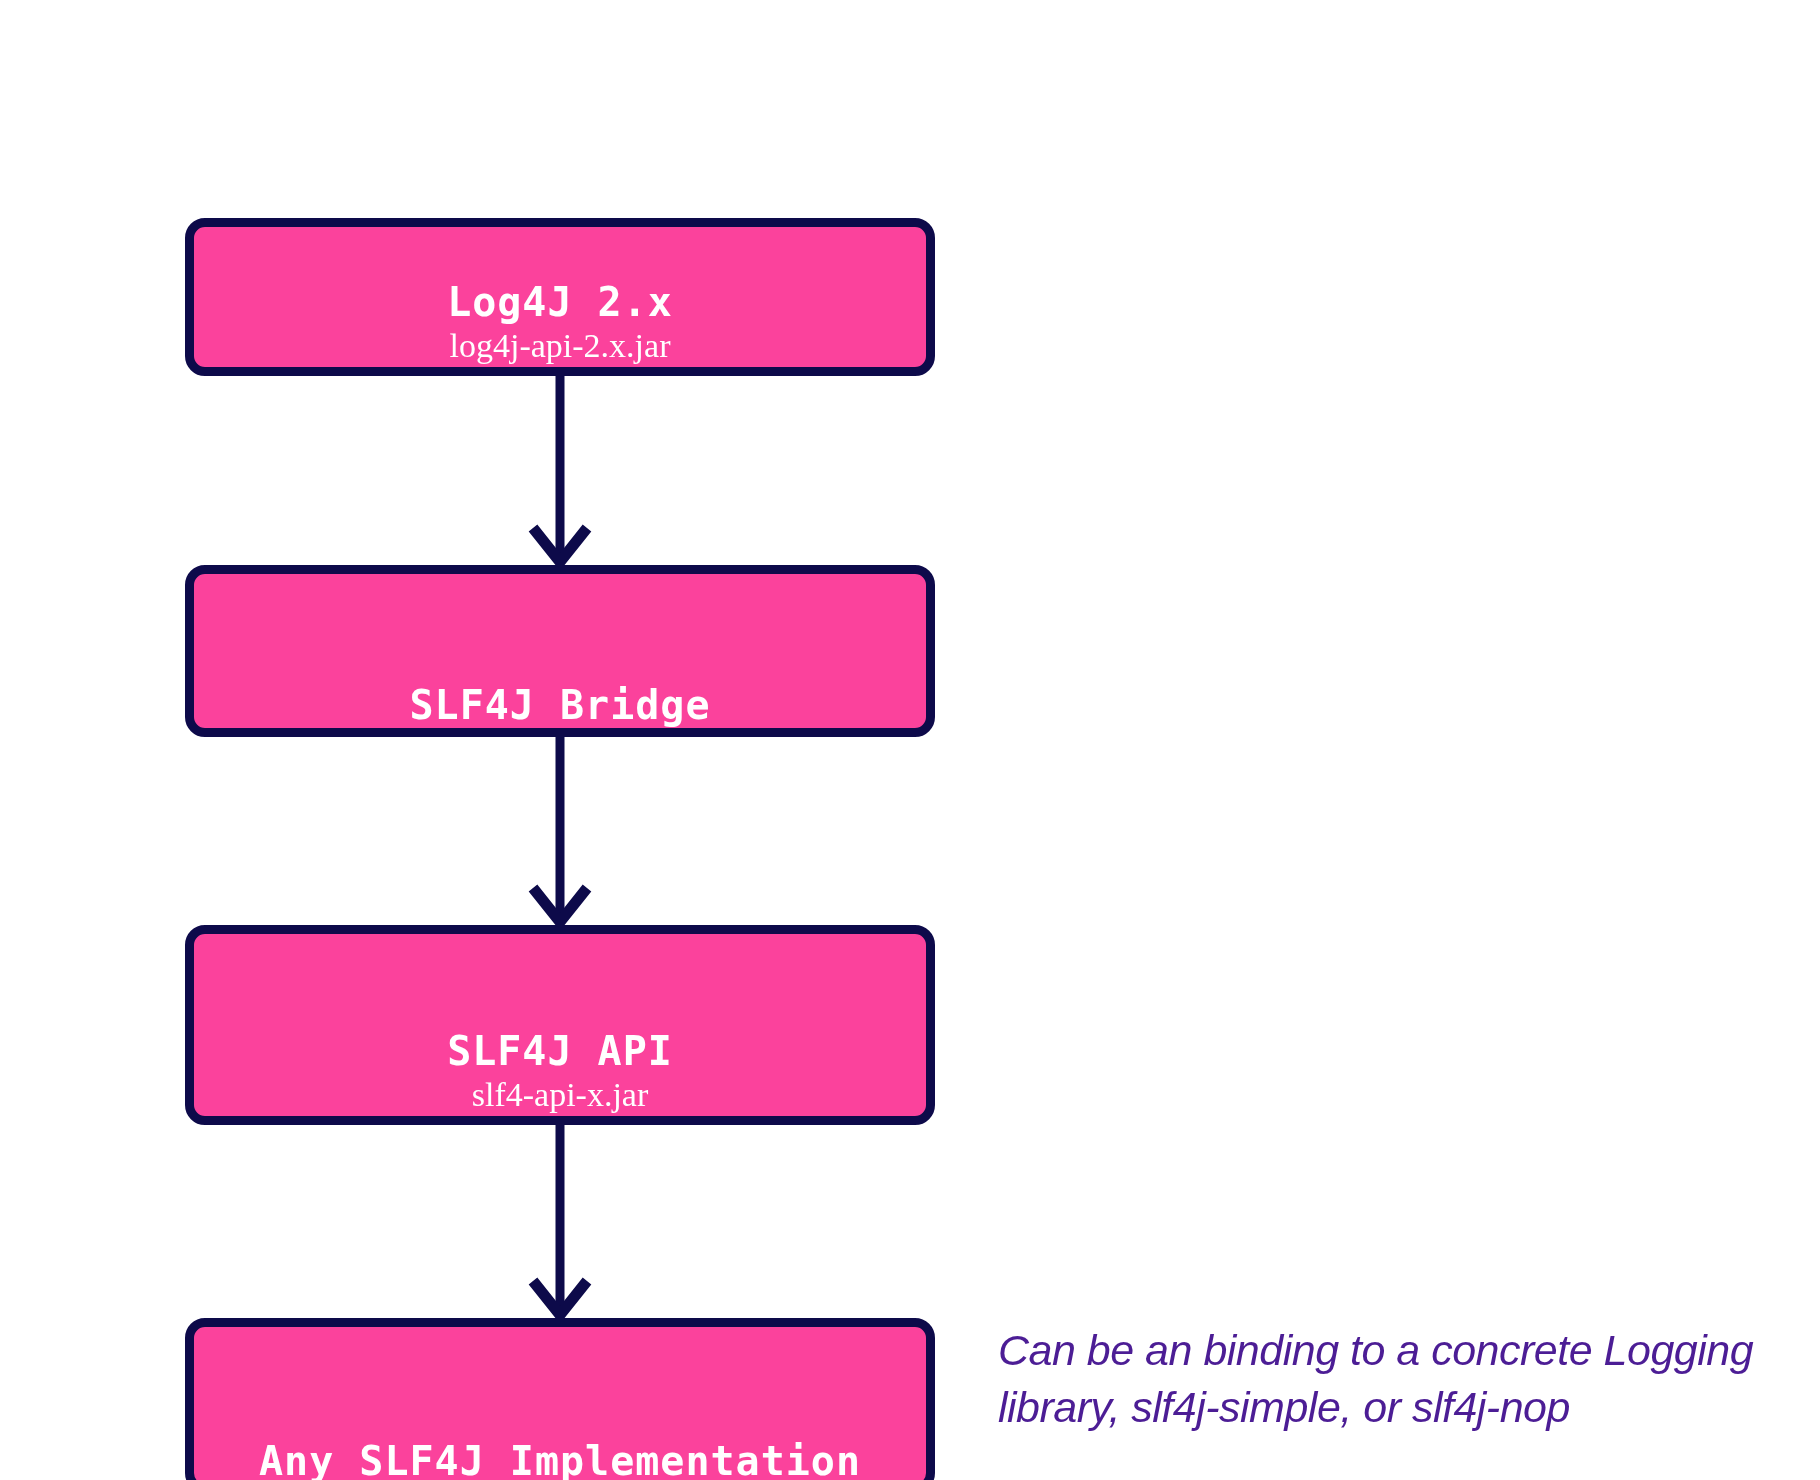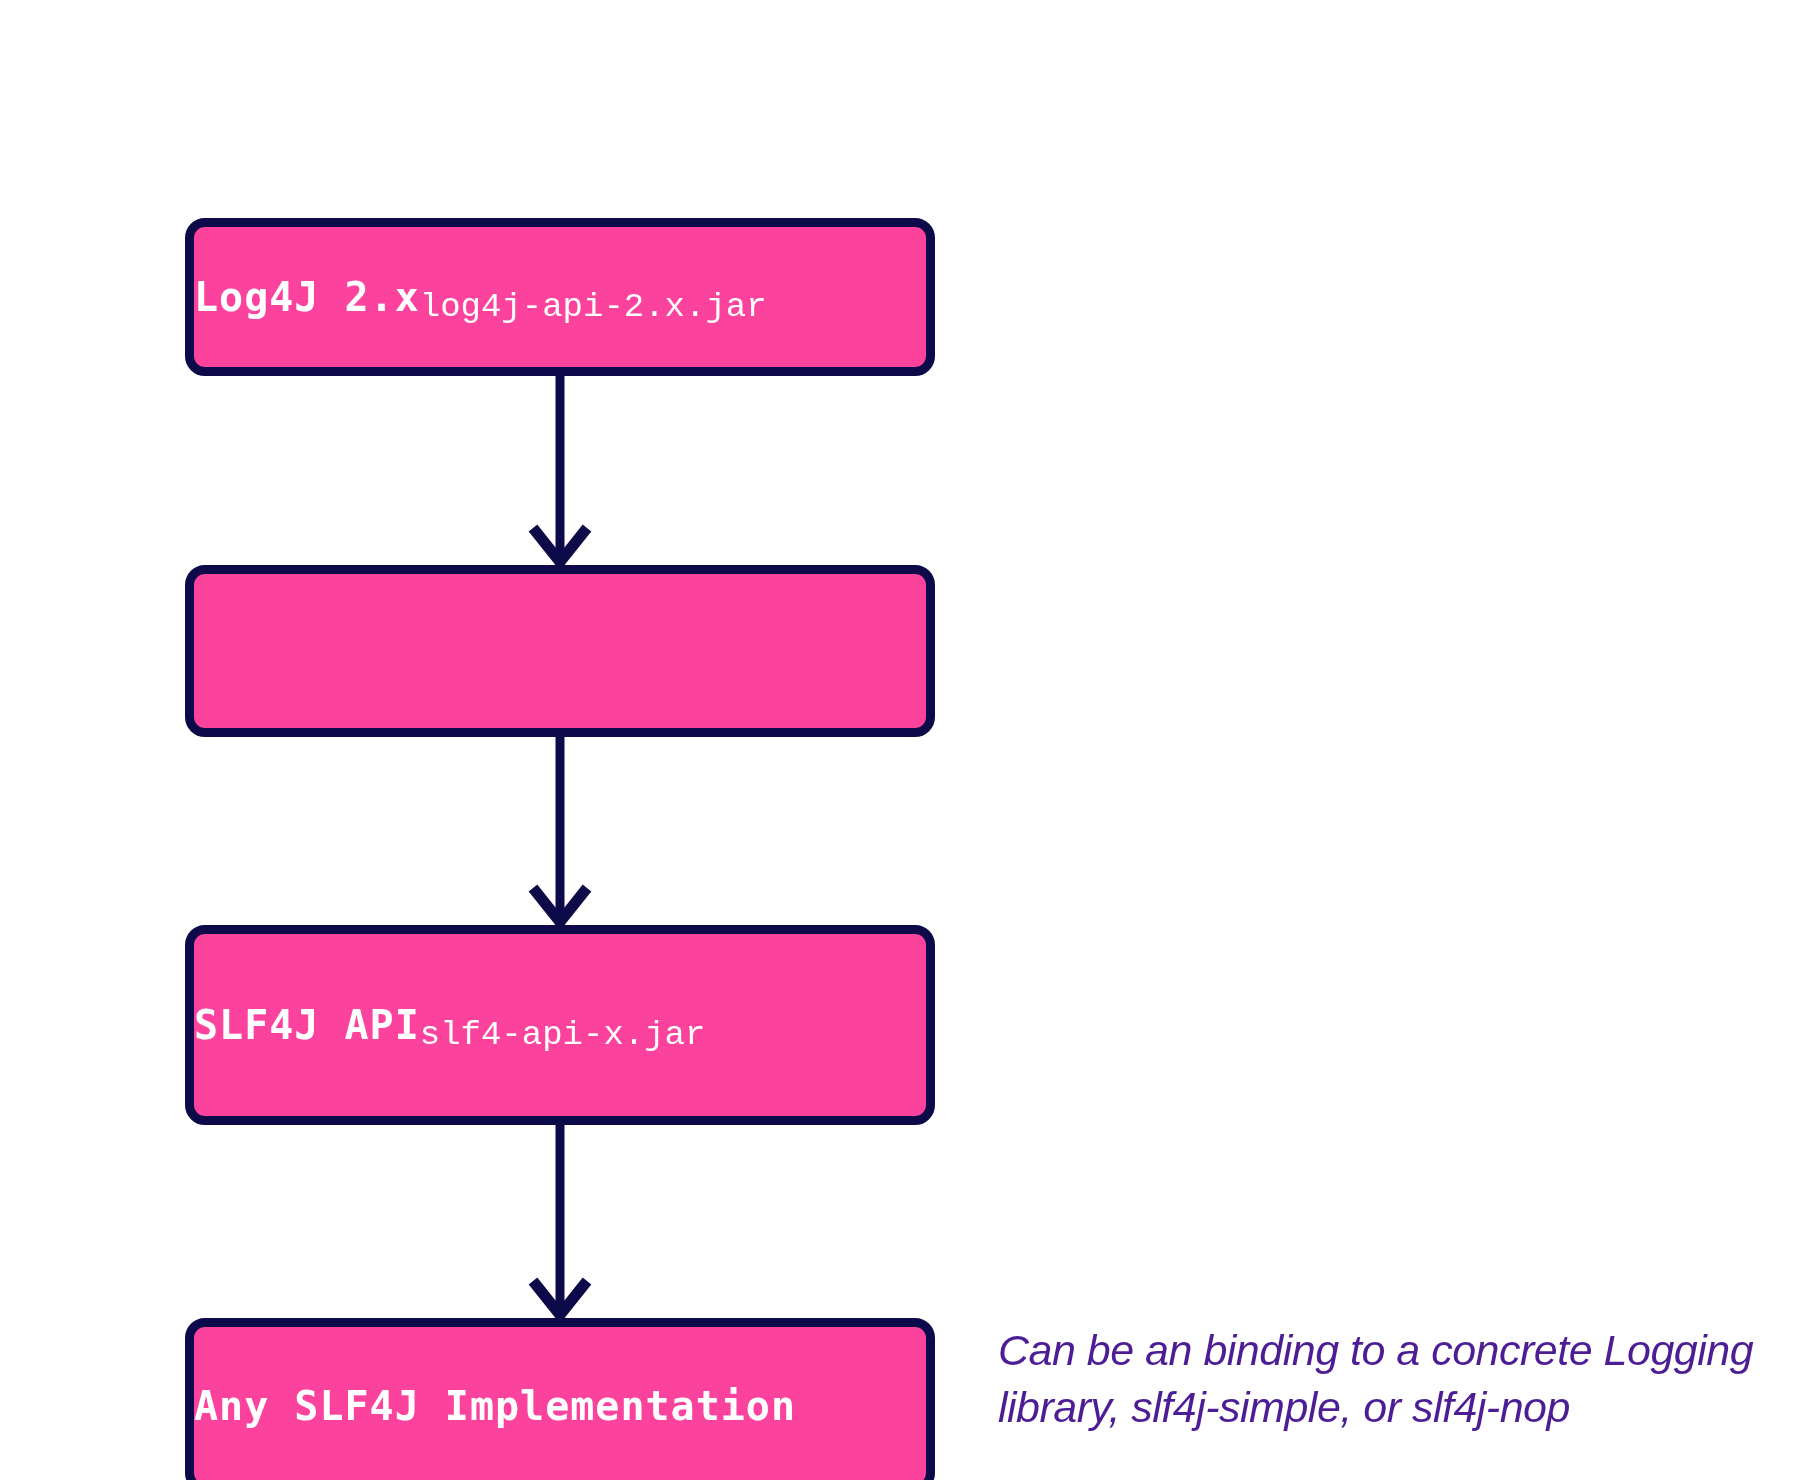--- a/index.html
+++ b/index.html
@@ -47,40 +47,40 @@
   }
 
   
   .node {
     position: absolute;
     box-sizing: border-box;
     background: #FB429C;
     border: 9px solid #0D0A4A;
     border-radius: 20px;
     display: flex;
-    flex-direction: row;
+    flex-direction: column;
     align-items: center;
-    justify-content: flex-start;
+    justify-content: flex-end;
     color: #ffffff;
     text-align: center;
   }
   .node-title {
     font-family: "DejaVu Sans Mono", monospace;
     font-weight: bold;
     font-size: 40px;
     letter-spacing: 1px;
     line-height: 1.15;
   }
   .node-sub {
-    font-family: Liberation Mono, monospace;
+    font-family: Liberation Serif, serif;
     font-weight: normal;
     font-size: 34px;
     letter-spacing: 0px;
     line-height: 1.25;
-    margin-top: 20px;
+    margin-top: 0;
   }
 
   #node-log4j      { left: 185px; top: 218px;  width: 750px; height: 158px; z-index: 5; }
   #node-bridge     { left: 185px; top: 565px;  width: 750px; height: 172px; }
   #node-api        { left: 185px; top: 925px;  width: 750px; height: 200px; }
   #node-impl       { left: 185px; top: 1318px; width: 750px; height: 175px; }
 
   
   .arrow {
     position: absolute;
@@ -122,20 +122,21 @@
     <line x1="560" y1="1097" x2="560" y2="1309" stroke="#0D0A4A" stroke-width="9"></line>
     <polyline points="533,1281 560,1315 587,1281" fill="none" stroke="#0D0A4A" stroke-width="11" stroke-linecap="butt" stroke-linejoin="miter"></polyline>
   </svg>
 
   <div class="node" id="node-log4j">
     <div class="node-title">Log4J 2.x</div>
     <div class="node-sub">log4j-api-2.x.jar</div>
   </div>
 
   <div class="node" id="node-bridge">
+    <div class="node-title">SLF4J Bridge</div>
   </div>
 
   <div class="node" id="node-api">
     <div class="node-title">SLF4J API</div>
     <div class="node-sub">slf4-api-x.jar</div>
   </div>
 
   <div class="node" id="node-impl">
     <div class="node-title">Any SLF4J Implementation</div>
   </div>

